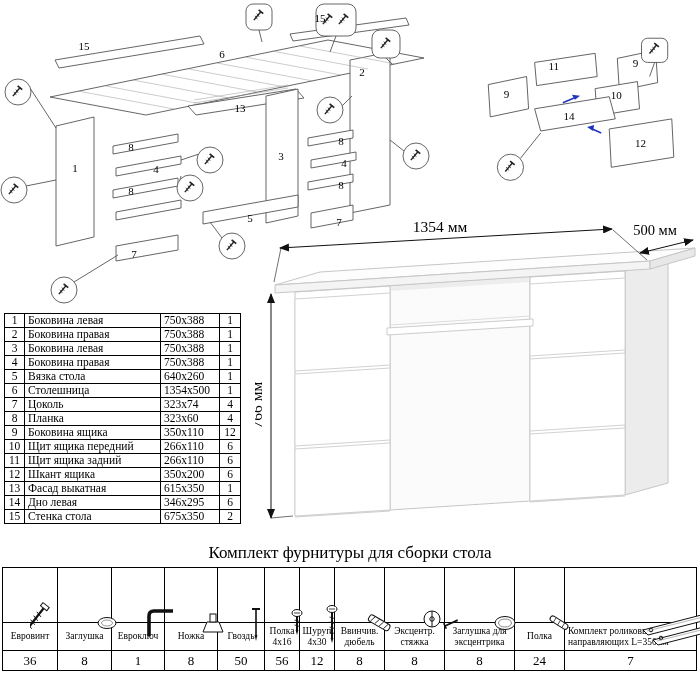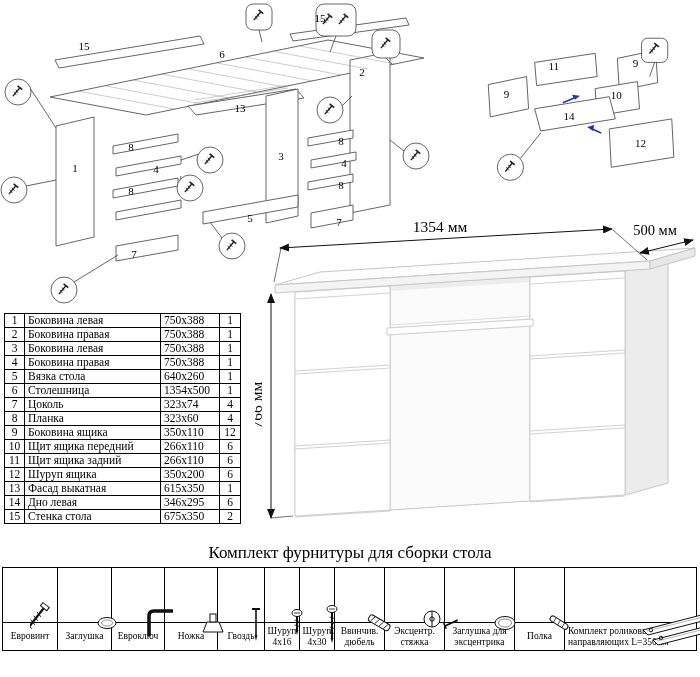--- a/index.html
+++ b/index.html
@@ -272,21 +272,21 @@
           <td class="qty">6</td>
         </tr>
       <tr>
           <td class="num">11</td>
           <td class="name">Щит ящика задний</td>
           <td class="size">266x110</td>
           <td class="qty">6</td>
         </tr>
       <tr>
           <td class="num">12</td>
-          <td class="name">Шуруп ящика</td>
+          <td class="name">Шкант ящика</td>
           <td class="size">350x200</td>
           <td class="qty">6</td>
         </tr>
       <tr>
           <td class="num">13</td>
           <td class="name">Фасад выкатная</td>
           <td class="size">615x350</td>
           <td class="qty">1</td>
         </tr>
       <tr>
@@ -430,24 +430,38 @@
                 <line x1="26" y1="41" x2="98" y2="23" stroke="#999" stroke-width="0.7"></line>
               </svg></span>
         </td>
       </tr>
       <tr>
         <td class="hw-name-cell">Евровинт</td>
         <td class="hw-name-cell">Заглушка</td>
         <td class="hw-name-cell">Евроключ</td>
         <td class="hw-name-cell">Ножка</td>
         <td class="hw-name-cell">Гвоздь</td>
-        <td class="hw-name-cell">Шуруп 4x16</td>
+        <td class="hw-name-cell">Полка 4x16</td>
         <td class="hw-name-cell">Шуруп 4x30</td>
         <td class="hw-name-cell">Ввинчив. дюбель</td>
         <td class="hw-name-cell">Эксцентр. стяжка</td>
         <td class="hw-name-cell">Заглушка для эксцентрика</td>
         <td class="hw-name-cell">Полка</td>
         <td class="hw-name-cell" style="text-align:left;padding-left:3px">Комплект роликовых направляющих L=350мм</td>
       </tr>
+      <tr>
+        <td class="hw-qty-cell">36</td>
+        <td class="hw-qty-cell">8</td>
+        <td class="hw-qty-cell">1</td>
+        <td class="hw-qty-cell">8</td>
+        <td class="hw-qty-cell">50</td>
+        <td class="hw-qty-cell">56</td>
+        <td class="hw-qty-cell">12</td>
+        <td class="hw-qty-cell">8</td>
+        <td class="hw-qty-cell">8</td>
+        <td class="hw-qty-cell">8</td>
+        <td class="hw-qty-cell">24</td>
+        <td class="hw-qty-cell">7</td>
+      </tr>
     </tbody>
   </table>
 
 </div>
 
 </body></html>

